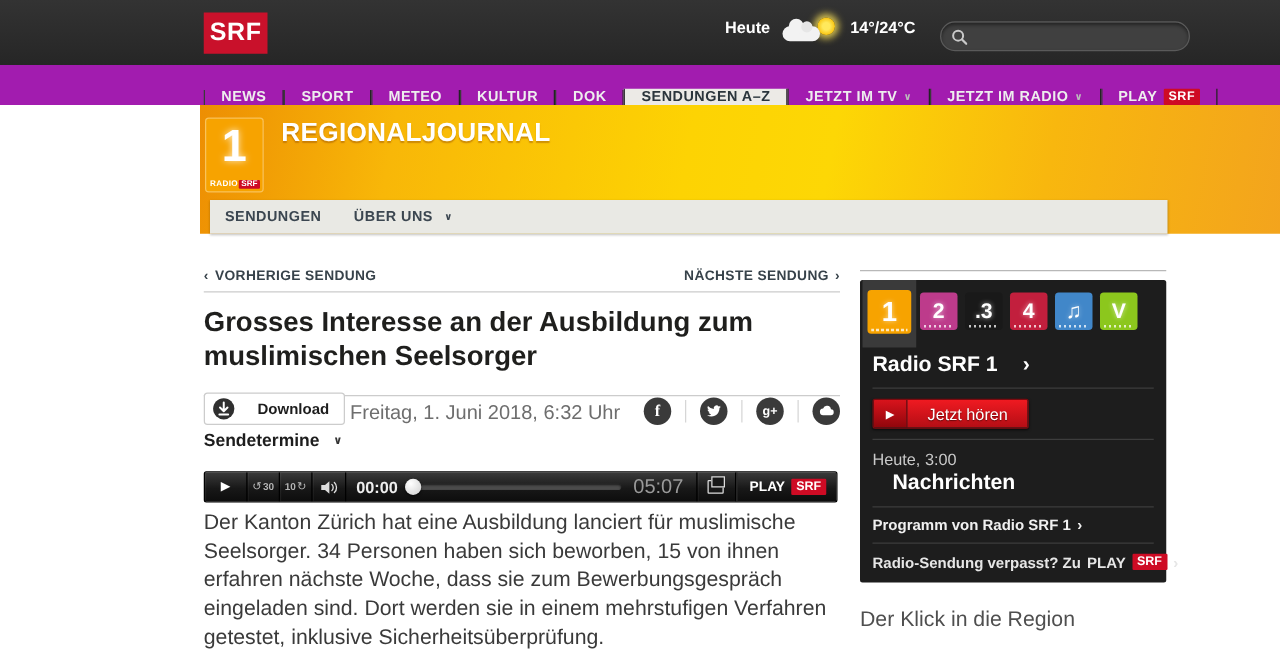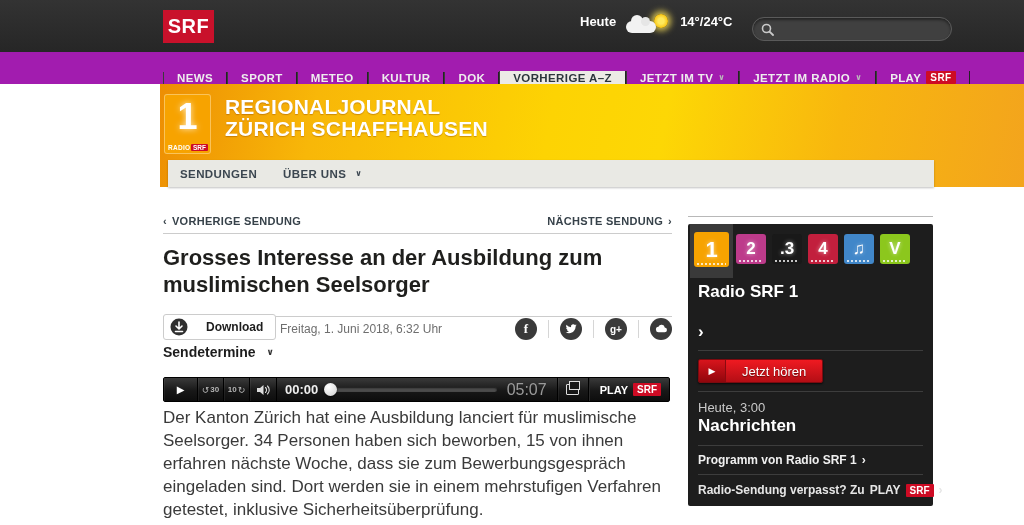--- a/index.html
+++ b/index.html
@@ -62,21 +62,21 @@
   #content{position:absolute;left:163px;top:210px;width:509px;height:315px;}
   .pn-row{position:absolute;left:0;top:5px;width:100%;display:flex;justify-content:space-between;
           font-size:11px;font-weight:bold;color:#37424a;letter-spacing:.3px;}
   .pn-link{cursor:pointer;display:flex;gap:5px;align-items:center;}
   .divider{position:absolute;left:0;width:100%;border-top:1px solid #ccc;}
   .d1{top:23px;} .d2{top:106px;}
   h1{position:absolute;left:0;top:34px;margin:0;width:460px;font-size:22px;line-height:27px;color:#1f1f1d;font-weight:bold;}
   .download-btn{position:absolute;left:0;top:104px;height:24px;padding:0 12px 0 6px;display:flex;align-items:center;gap:6px;
                 background:#fff;border:1px solid #ccc;border-radius:3px;cursor:pointer;}
   .download-btn span{font-size:12px;font-weight:bold;color:#1d1d1d;padding-left:12px;}
-  .meta-date{position:absolute;left:117px;top:112px;font-size:12px;color:#6e6e6e;}
+  .meta-date{position:absolute;left:117px;top:112px;font-size:16px;color:#6e6e6e;}
   .socials{position:absolute;right:0;top:108px;display:flex;align-items:center;}
   .social{width:22px;height:22px;border-radius:50%;background:#3a3a3a;color:#fff;display:flex;
           align-items:center;justify-content:center;cursor:pointer;}
   .social.fb{font-size:13px;font-weight:bold;font-family:"Liberation Serif",serif;}
   .social.gp{font-size:10px;font-weight:bold;}
   .social-sep{width:1px;height:18px;background:#d6d6d6;margin:0 11px;}
   .sendetermine{position:absolute;left:0;top:134px;font-size:14px;font-weight:bold;color:#1d1d1d;cursor:pointer;
                 display:flex;align-items:center;gap:6px;}
   .sendetermine .nav-chev{color:#333;font-size:9px;}
 
@@ -113,33 +113,33 @@
   .onair{margin-top:7px;background:#1d1d1d;border-radius:2px;padding:0 0 9px 0;}
   .tabs{display:flex;align-items:flex-start;height:54px;padding-left:2px;}
   .tab{height:54px;display:flex;align-items:flex-start;justify-content:center;cursor:pointer;padding:0 3px;}
   .tab.active{background:#3a3a3a;padding:0 4px;}
   .tile{position:relative;width:30px;height:30px;border-radius:3px;margin-top:10px;
         display:flex;align-items:center;justify-content:center;color:#fff;font-weight:bold;font-size:17px;
         text-shadow:0 0 4px rgba(255,255,255,.6);}
   .tab.active .tile{width:35px;height:35px;font-size:22px;margin-top:8px;}
   .tile:after{content:"";position:absolute;left:3px;right:3px;bottom:2px;height:2px;
               background:repeating-linear-gradient(90deg,rgba(255,255,255,.75) 0 2px,transparent 2px 4px);}
-  .onair-name{color:#fff;font-size:17px;font-weight:bold;padding:4px 10px 8px 10px;cursor:pointer;display:flex;gap:20px;align-items:flex-start;flex-direction:column;}
+  .onair-name{color:#fff;font-size:17px;font-weight:bold;padding:4px 10px 8px 10px;cursor:pointer;display:flex;gap:20px;align-items:flex-start;}
   .onair-div{border-top:1px solid #3d3d3d;margin:0 10px;}
   .listen-btn{display:inline-flex;align-items:stretch;margin:8px 10px;height:22px;border-radius:2px;overflow:hidden;
               border:1px solid #7c0a0f;box-shadow:0 1px 2px rgba(0,0,0,.7);cursor:pointer;}
   .listen-btn .ic{width:26px;background:linear-gradient(#d8141c,#90060c);color:#fff;font-size:9px;
                   display:flex;align-items:center;justify-content:center;border-right:1px solid #8a0a10;}
   .listen-btn .tx{background:linear-gradient(#ef1a21,#b40e15);color:#fff;font-size:13px;font-weight:normal;
                   display:flex;align-items:center;padding:0 16px;text-shadow:0 1px 1px rgba(0,0,0,.5);}
   .now-time{color:#c9c9c9;font-size:13px;padding:8px 10px 1px 10px;}
-  .now-show{color:#fff;font-size:17px;font-weight:bold;padding:0 10px 9px 10px;}
+  .now-show{color:#fff;font-size:17px;font-weight:bold;padding:0 10px 9px 10px;margin-left:16px;}
   .prog-link{color:#f0f0f0;font-size:12px;font-weight:bold;padding:7px 10px;cursor:pointer;display:flex;gap:5px;align-items:baseline;}
   .missed{color:#e6e6e6;font-size:12px;font-weight:bold;padding:8px 10px 0 10px;cursor:pointer;
-          display:flex;align-items:flex-end;gap:5px;flex-wrap:nowrap;white-space:nowrap;}
+          display:flex;align-items:flex-start;gap:5px;flex-wrap:nowrap;white-space:nowrap;}
   .missed .srf-badge{font-size:10px;}
   .chev{font-weight:bold;}
   .region-h{margin-top:20px;}
 </style>
 </head>
 <body>
 
 <div id="page">
 
   <header id="topbar">
@@ -163,21 +163,21 @@
 
   <nav id="mainnav">
     <div class="nav-left">
       <span class="nav-item">NEWS</span>
       <span class="nav-item">SPORT</span>
       <span class="nav-item">METEO</span>
       <span class="nav-item">KULTUR</span>
       <span class="nav-item">DOK</span>
     </div>
     <div class="nav-right">
-      <span class="nav-item active">VORHERIGE A–Z</span>
+      <span class="nav-item active">SENDUNGEN A–Z</span>
       <span class="nav-item">
         <span>JETZT IM TV</span>
           <span class="nav-chev">∨</span>
       </span>
       <span class="nav-item">
         <span>JETZT IM RADIO</span>
           <span class="nav-chev">∨</span>
       </span>
       <span class="nav-item">
         <span>PLAY</span>
@@ -189,21 +189,20 @@
   <div id="banner">
     <div class="blogo">
       <div class="blogo-num">1</div>
       <div class="blogo-foot">
         <span class="radio">RADIO</span>
         <span class="srf-badge-sm">SRF</span>
       </div>
     </div>
     <div class="banner-title">
       <div>REGIONALJOURNAL</div>
-      <div>ZÜRICH SCHAFFHAUSEN</div>
     </div>
     <div id="subnav">
       <span class="subnav-item">SENDUNGEN</span>
       <span class="subnav-item">
         <span>ÜBER UNS</span>
           <span class="nav-chev">∨</span>
       </span>
     </div>
   </div>
 

